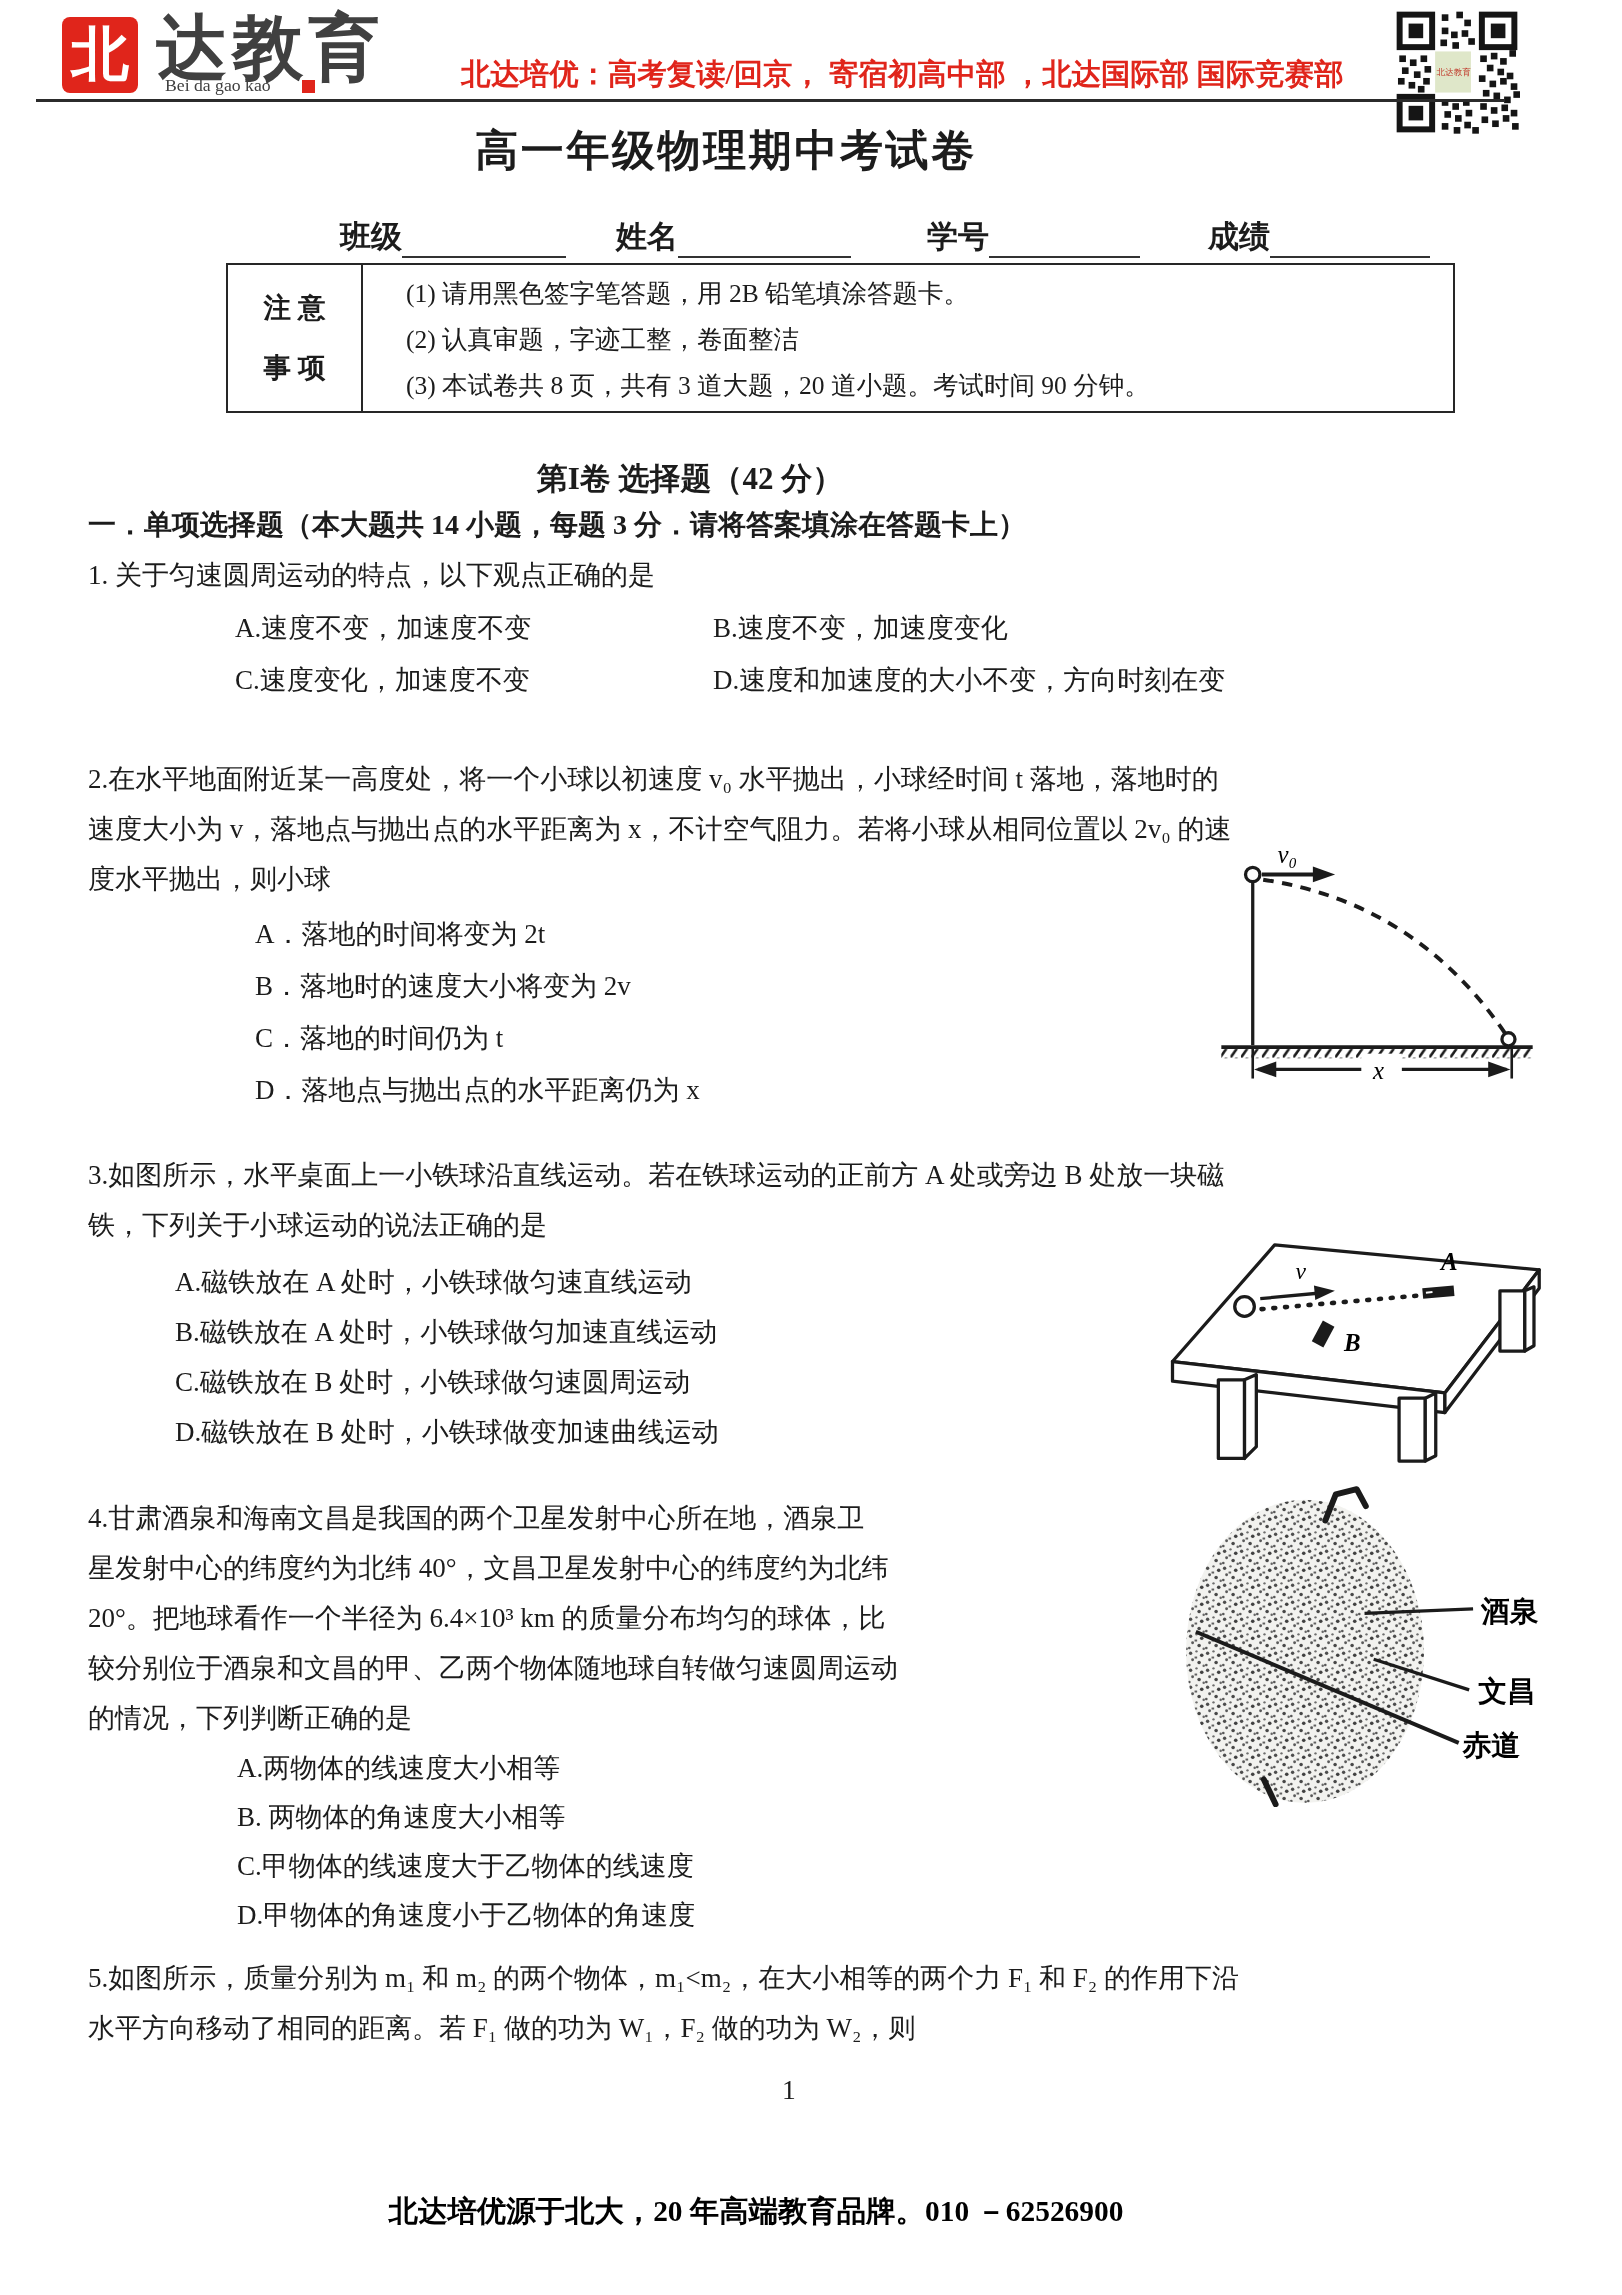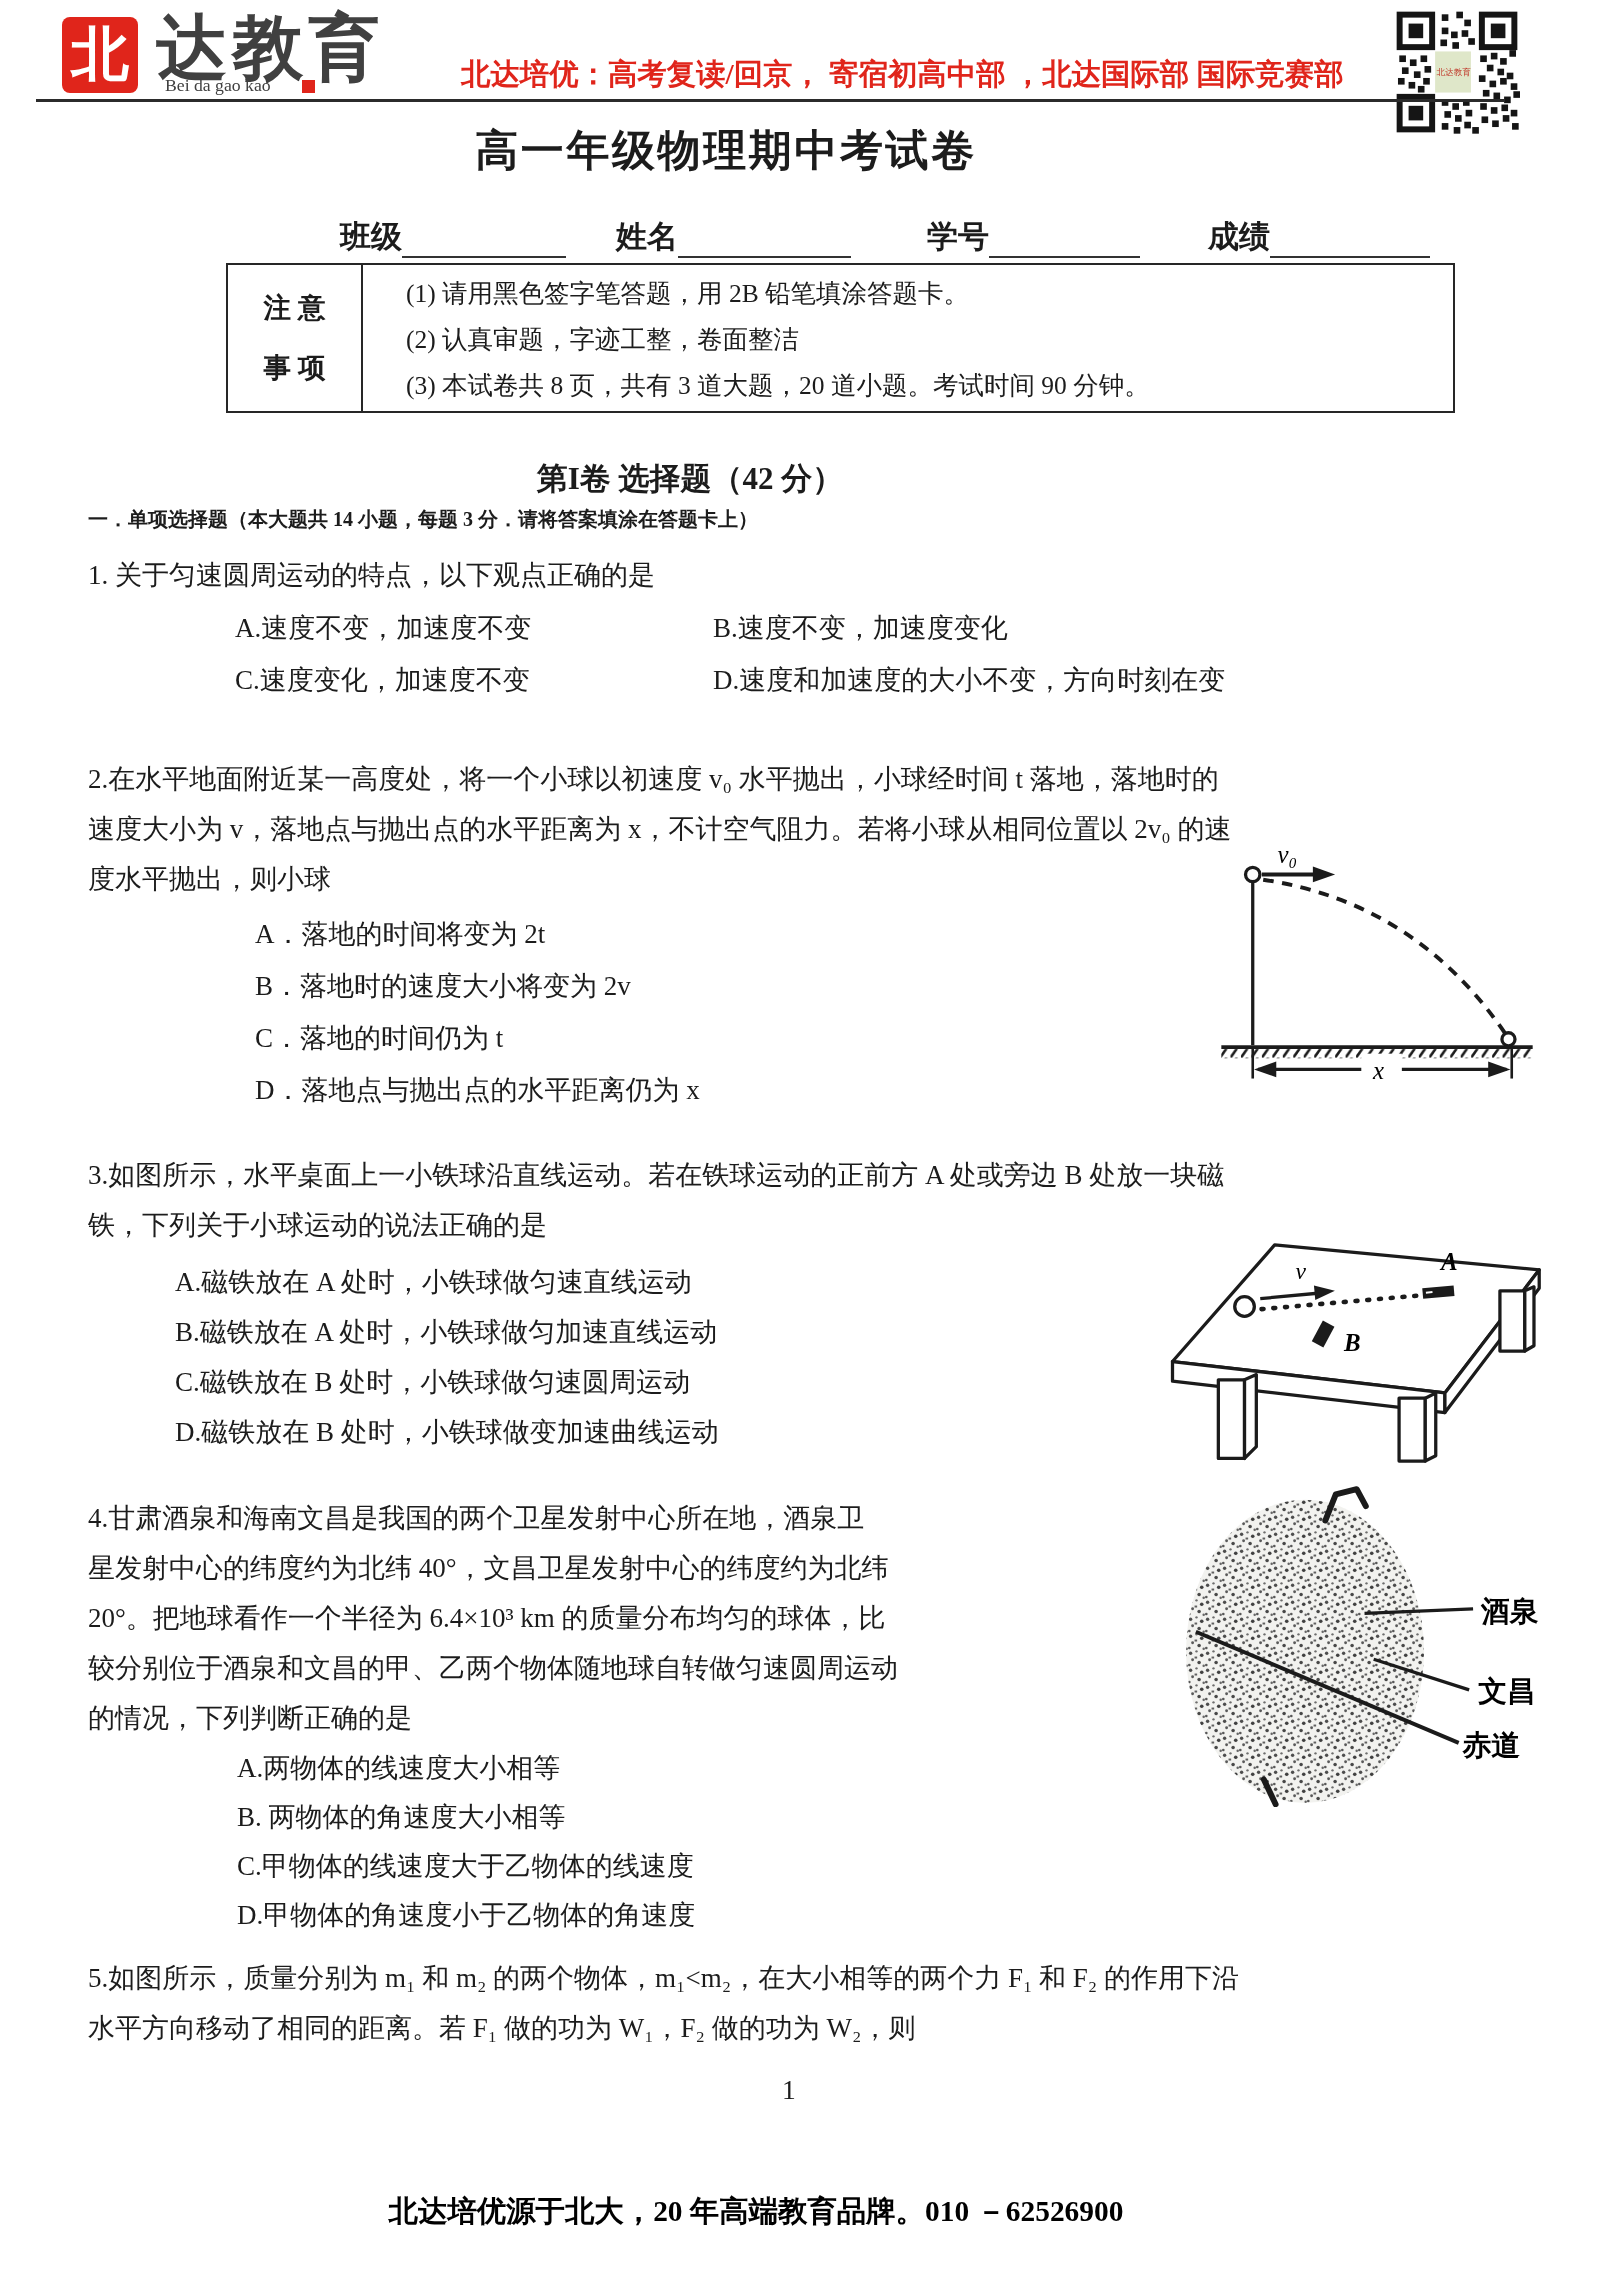--- a/index.html
+++ b/index.html
@@ -31,21 +31,21 @@
   
   .notice { position:absolute; left:226px; top:263px; width:1229px; height:150px;
     border:2.6px solid #262626; box-sizing:border-box; display:flex; }
   .notice-left { width:133px; border-right:2.6px solid #262626; display:flex; flex-direction:column;
     justify-content:space-around; align-items:center; font-size:27.5px; font-weight:700; padding:13px 0; }
   .notice-right { flex:1; padding:10.5px 13px 7.9px 43px; display:flex; flex-direction:column;
     justify-content:space-between; font-size:25.5px; }
   
   .part-title { position:absolute; left:690px; top:458px; transform:translateX(-50%);
     font-size:31px; font-weight:700; white-space:nowrap; }
-  .instructions { position:absolute; left:88px; top:506px; font-size:20px; font-weight:700; white-space:nowrap; }
+  .instructions { position:absolute; left:88px; top:506px; font-size:28px; font-weight:700; white-space:nowrap; }
   
   .q { position:absolute; left:88px; font-size:27px; }
   .stem-line { line-height:50px; white-space:nowrap; }
   .q1{ top:559px; }
   .q1 .stem{ line-height:33px; white-space:nowrap; }
   .q1 .opts { display:grid; grid-template-columns:478px auto; margin:18.3px 0 0 147px; row-gap:15.7px; }
   .q1 .opts span{ white-space:nowrap; }
   .q2{ top:754px; }
   .q2 .opts { margin-left:167px; margin-top:3.9px; }
   .q2 .opts div { line-height:52px; white-space:nowrap; }

